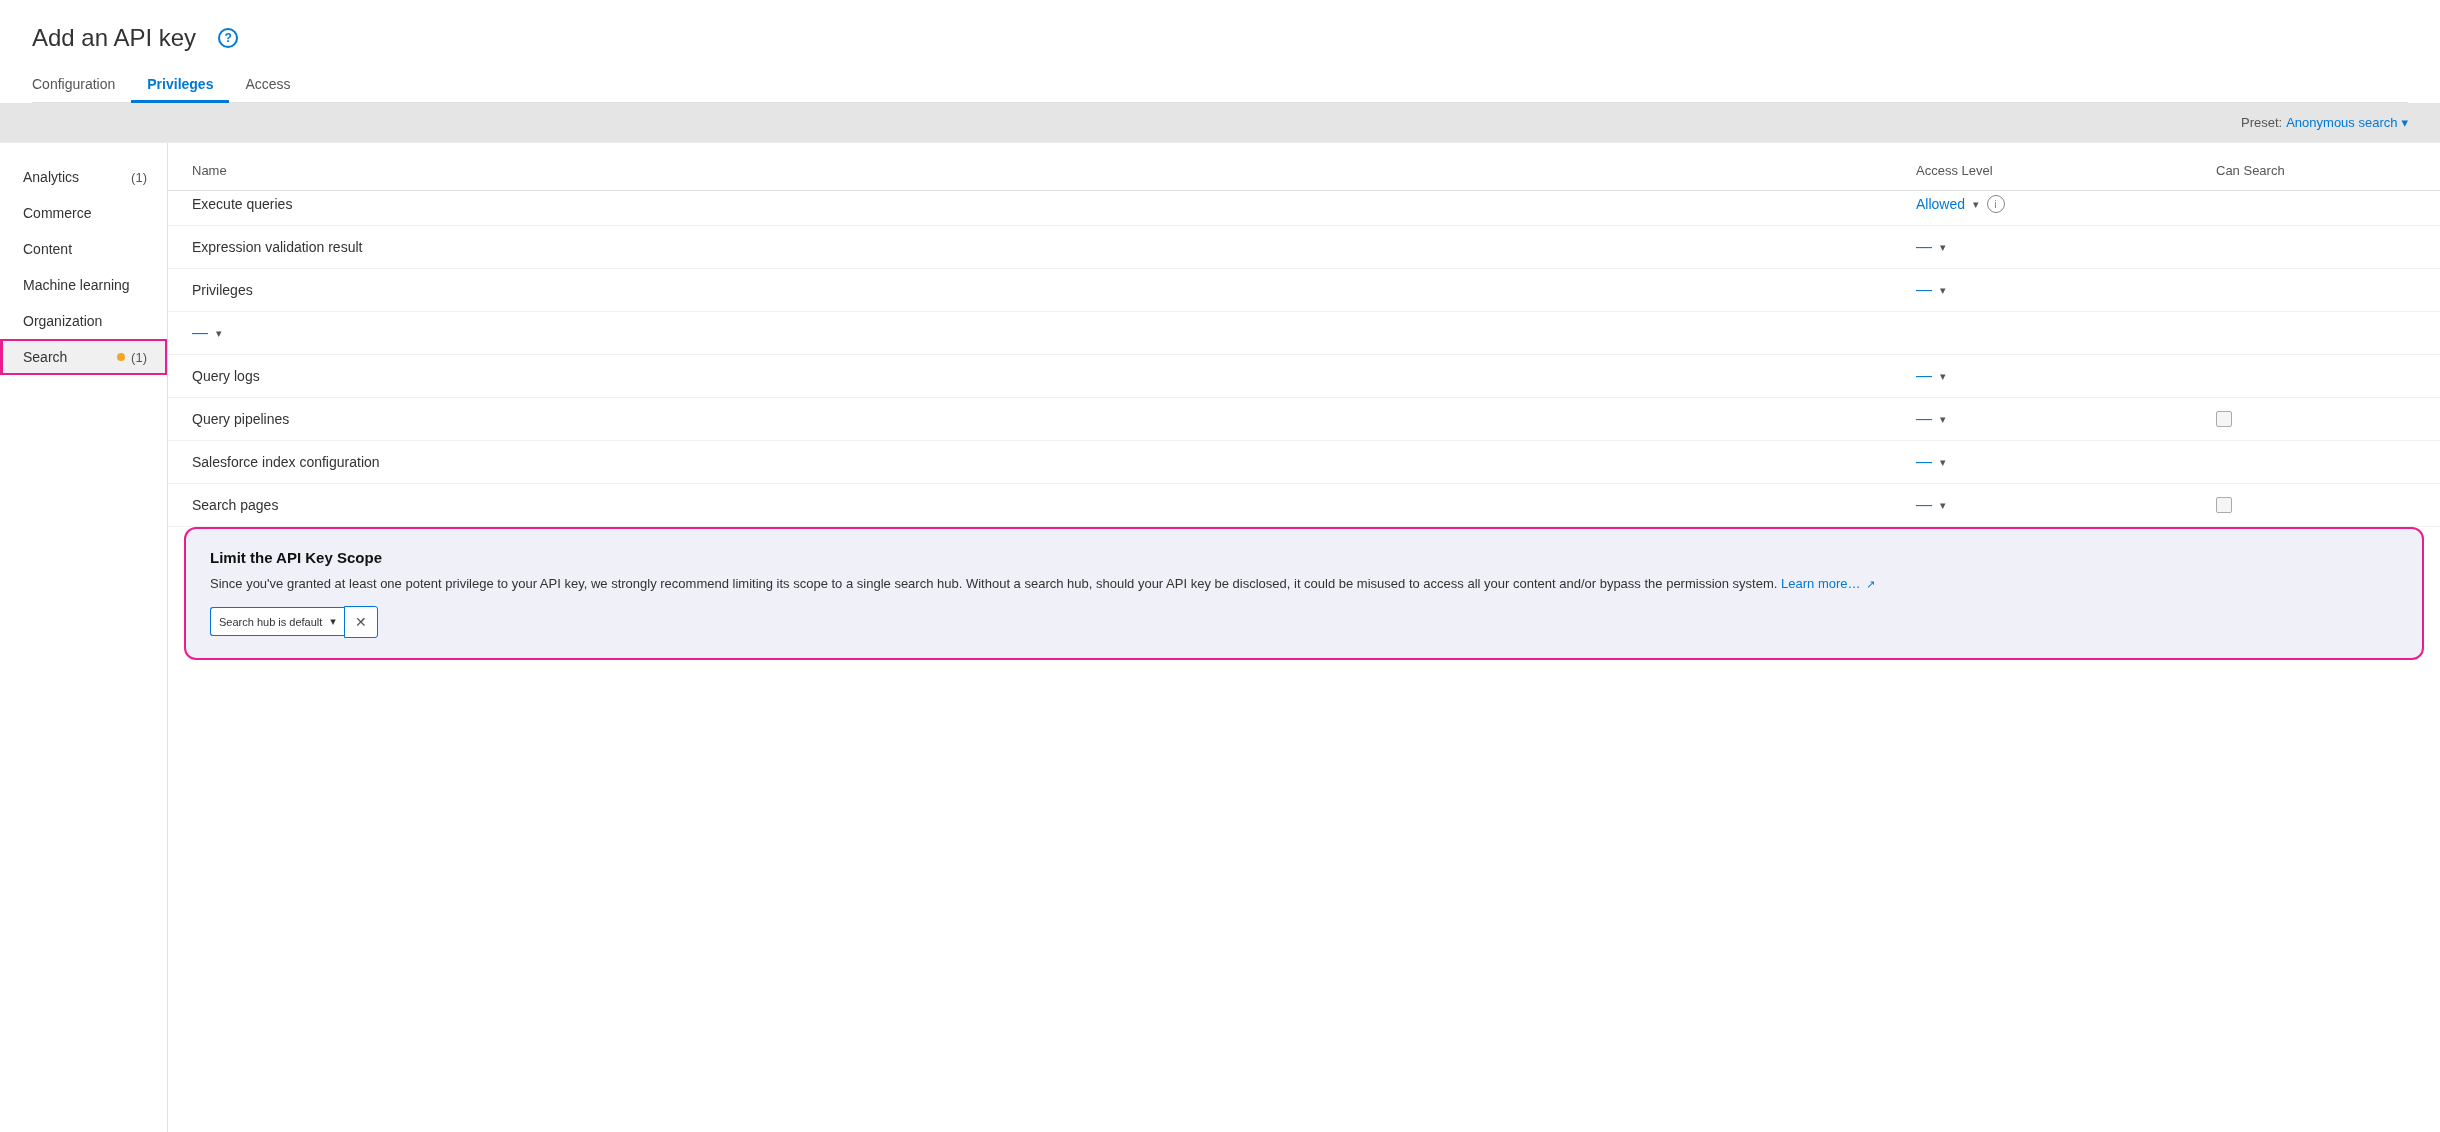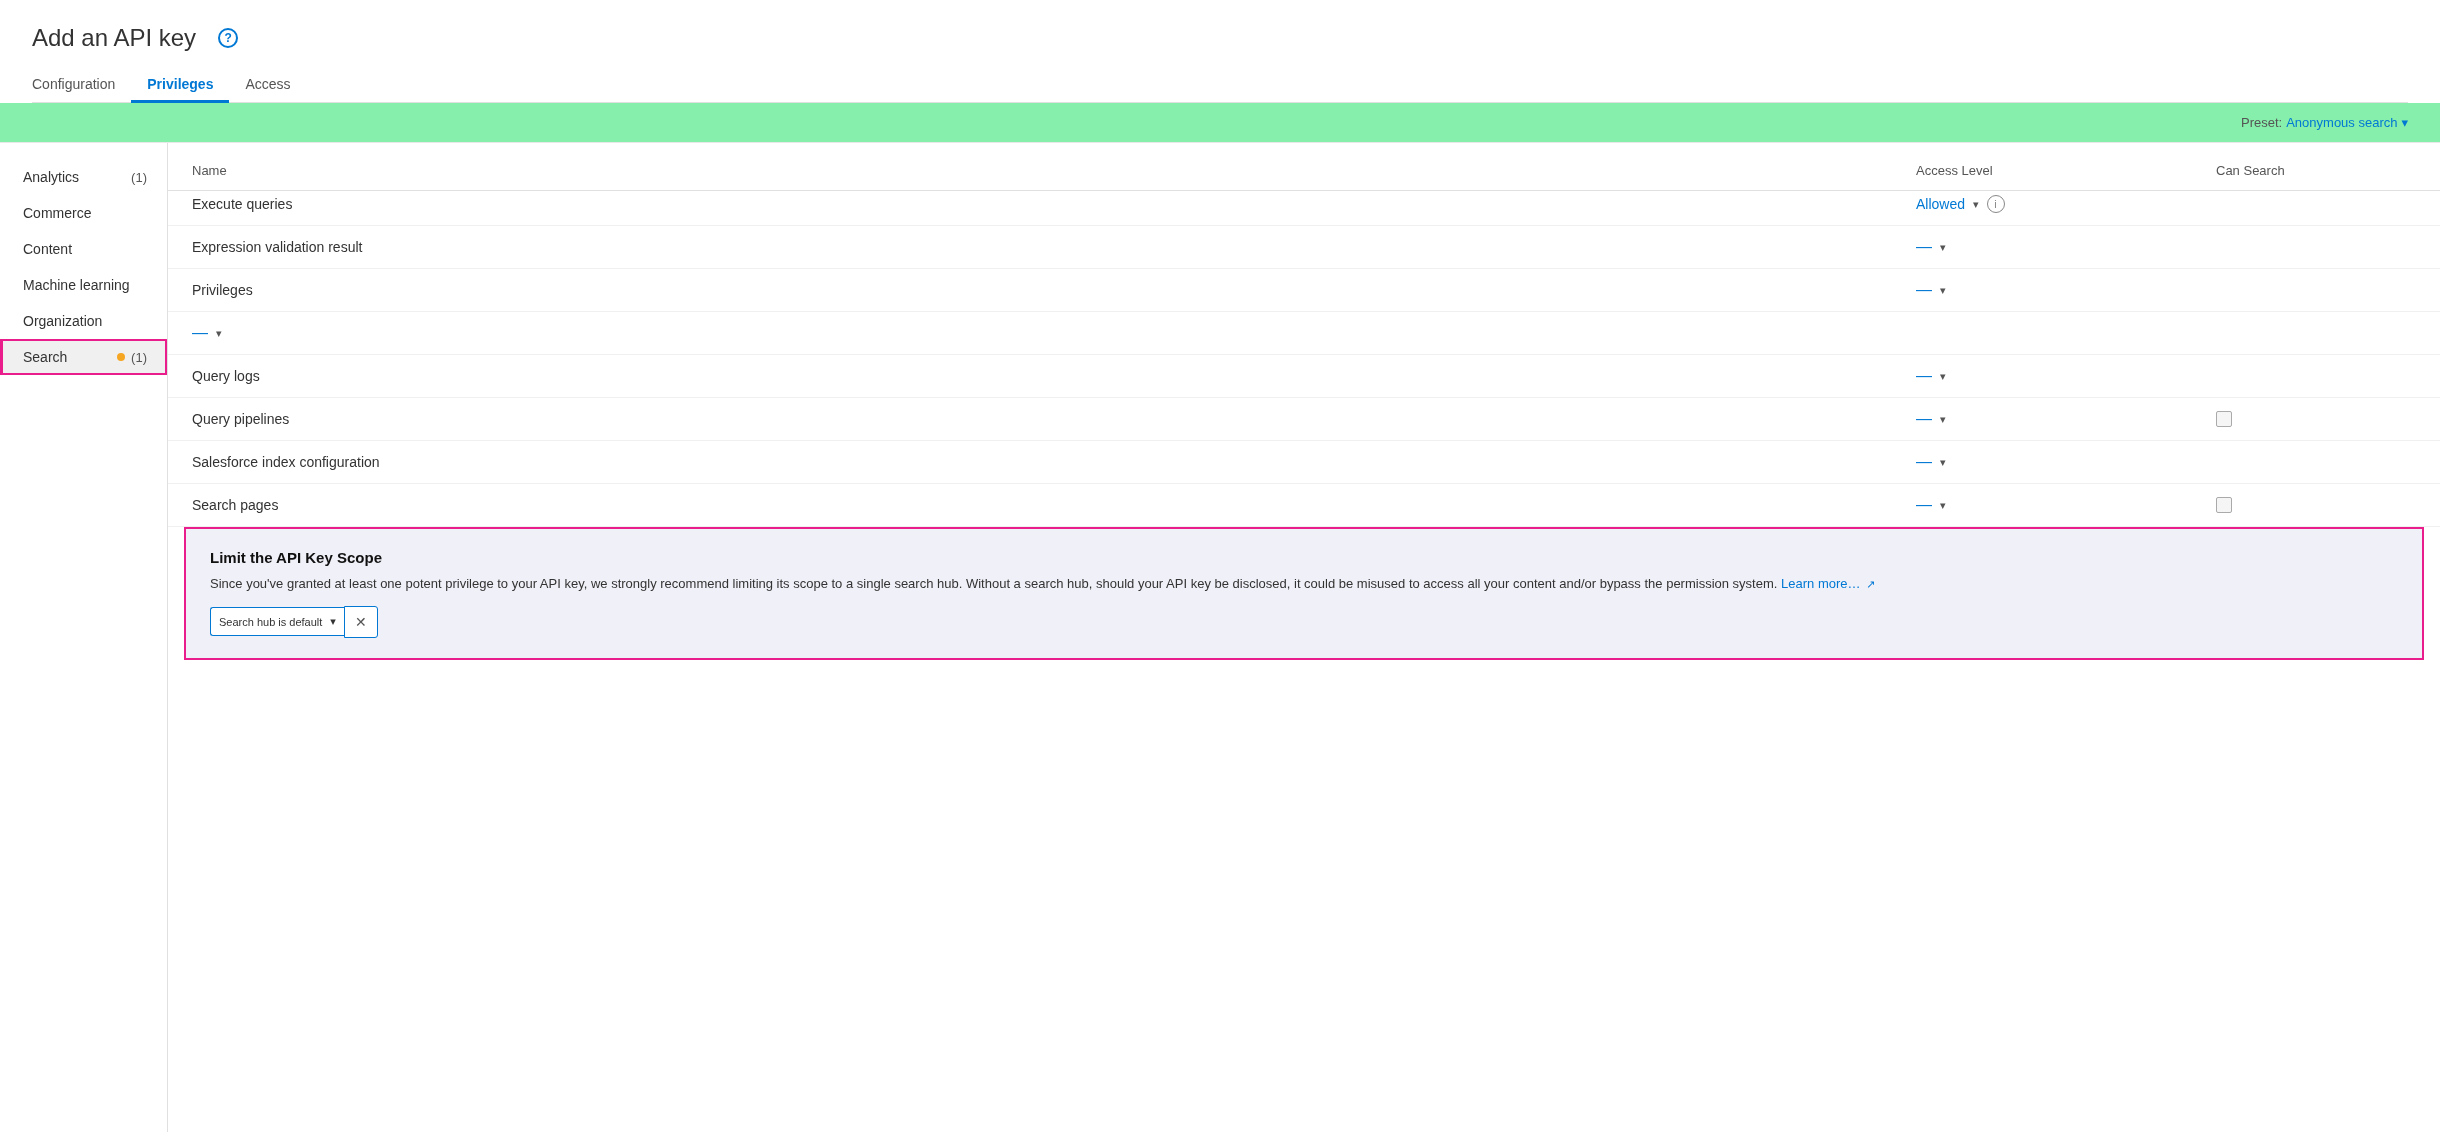--- a/index.html
+++ b/index.html
@@ -9,21 +9,21 @@
 
     .page-header { padding: 24px 32px 0; }
     .page-title { font-size: 24px; font-weight: 400; display: flex; align-items: center; gap: 22px; margin-bottom: 16px; }
     .help-icon { width: 20px; height: 20px; border-radius: 50%; border: 2px solid #0078d4; color: #0078d4; display: inline-flex; align-items: center; justify-content: center; font-size: 12px; font-weight: bold; cursor: pointer; flex-shrink: 0; }
 
     .tabs { display: flex; gap: 0; border-bottom: 1px solid #e0e0e0; }
     .tab { padding: 8px 16px; cursor: pointer; font-size: 14px; color: #555; border-bottom: 3px solid transparent; margin-bottom: -1px; }
     .tab.active { color: #0078d4; border-bottom: 3px solid #0078d4; font-weight: 600; }
     .tab:first-child { padding-left: 0; }
 
-    .preset-bar { display: flex; justify-content: flex-end; align-items: center; padding: 12px 32px; background: #86efac; border-bottom: 1px solid #e8e8e8; }
+    .preset-bar { display: flex; justify-content: flex-end; align-items: center; padding: 12px 32px; background: #e5e5e5; border-bottom: 1px solid #e8e8e8; }
     .preset-label { color: #555; font-size: 13px; margin-right: 4px; }
     .preset-value { color: #0078d4; font-size: 13px; cursor: pointer; display: flex; align-items: center; gap: 4px; }
 
     .main-content { display: flex; flex: 1; overflow: hidden; }
 
     .sidebar { width: 168px; border-right: 1px solid #e0e0e0; padding: 16px 0; flex-shrink: 0; }
     .sidebar-item { padding: 10px 20px; cursor: pointer; display: flex; align-items: center; justify-content: space-between; font-size: 14px; color: #333; border-left: 3px solid transparent; }
     .sidebar-item.active { background: #f0f0f0; border-left: 3px solid #e91e8c; outline: 2px solid #e91e8c; outline-offset: -2px; }
     .sidebar-item-right { display: flex; align-items: center; gap: 6px; }
     .badge { color: #555; font-size: 13px; }
@@ -38,21 +38,21 @@
 
     .cell-name { font-size: 14px; color: #333; }
     .cell-access { display: flex; align-items: center; gap: 8px; }
     .access-allowed { color: #0078d4; font-weight: 500; }
     .access-dash { color: #0078d4; font-size: 16px; }
     .dropdown-arrow { cursor: pointer; color: #555; font-size: 11px; }
     .info-icon { width: 18px; height: 18px; border-radius: 50%; border: 1.5px solid #888; color: #888; display: inline-flex; align-items: center; justify-content: center; font-size: 11px; cursor: pointer; }
     .cell-create { display: flex; align-items: center; }
     .checkbox { width: 16px; height: 16px; border: 1.5px solid #aaa; border-radius: 2px; background: #f5f5f5; }
 
-    .notification-bar { background: #f0f0f8; border: 2px solid #e91e8c; margin: 0 16px 16px; padding: 20px 24px; border-radius: 0; }
+    .notification-bar { background: #f0f0f8; border: 2px solid #e91e8c; margin: 0 16px 16px; padding: 20px 24px; border-radius: 12px; }
     .notification-title { font-size: 15px; font-weight: 600; margin-bottom: 8px; color: #111; }
     .notification-text { font-size: 13px; color: #333; line-height: 1.5; margin-bottom: 12px; }
     .notification-link { color: #0078d4; text-decoration: none; }
     .external-icon { font-size: 11px; margin-left: 2px; }
 
     .search-hub-selector { display: flex; align-items: center; gap: 0; }
     .search-hub-btn { display: flex; align-items: center; gap: 8px; padding: 7px 8px; border: 1.5px solid #0078d4; background: #fff; color: #333; font-size: 11px; cursor: pointer; border-right: none; border-radius: 3px 0 0 3px; }
     .search-hub-close { padding: 7px 10px; border: 1.5px solid #0078d4; background: #fff; color: #555; cursor: pointer; border-radius: 0 3px 3px 0; font-size: 14px; display: flex; align-items: center; justify-content: center; }
   </style>
 </head>

